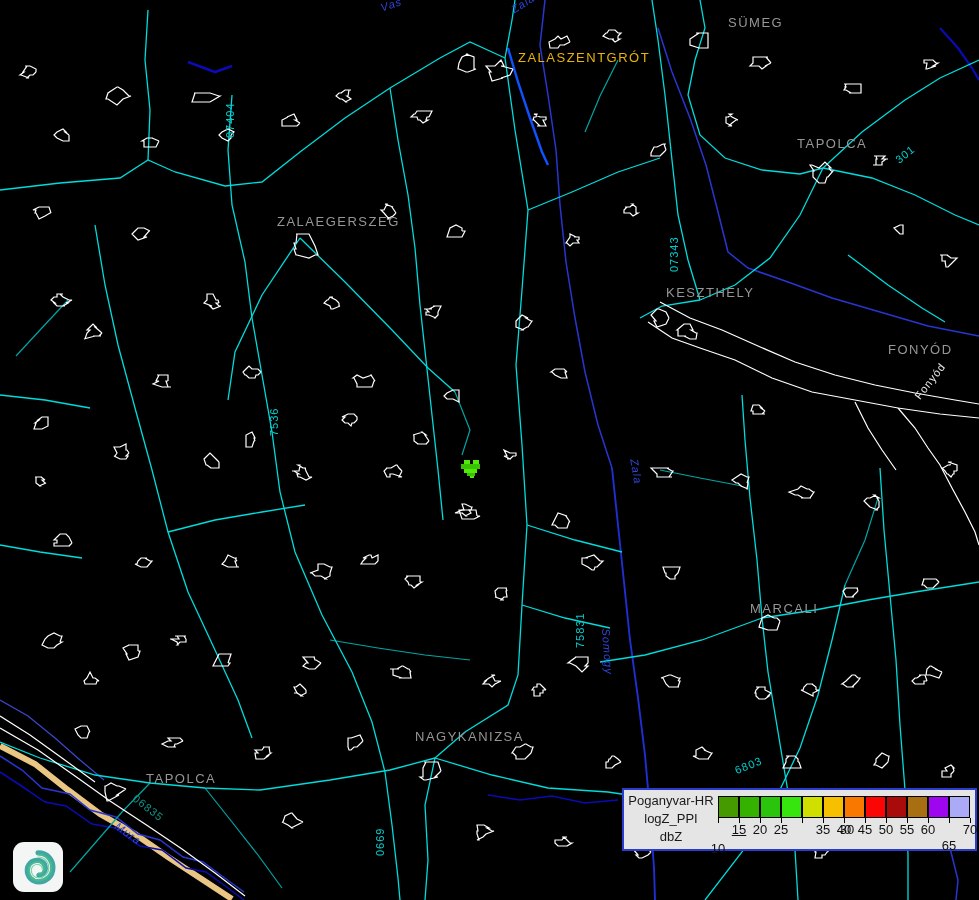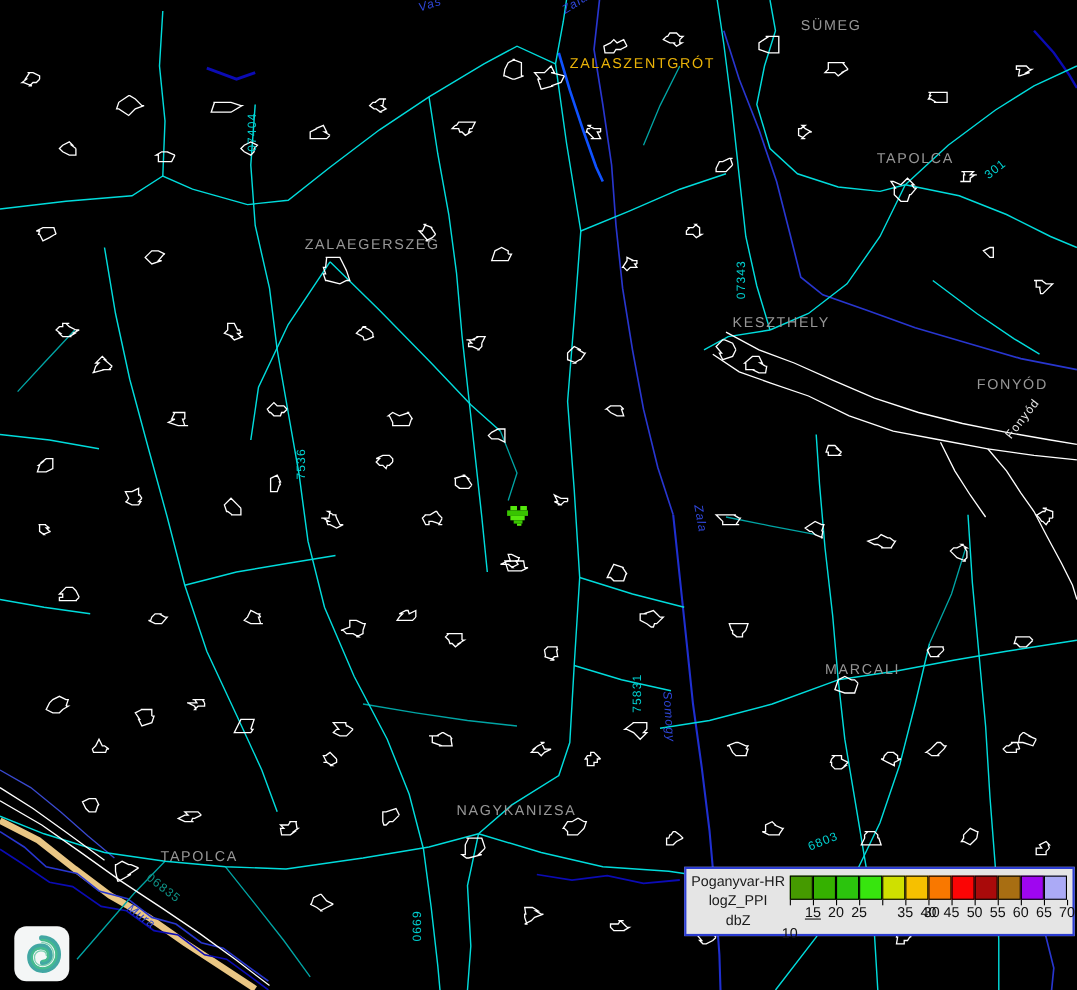--- a/index.html
+++ b/index.html
@@ -284,21 +284,21 @@
         <div class="lnum" style="left: 9px; text-decoration: underline;">15</div>
         <div class="lnum" style="left: 30px;">20</div>
         <div class="lnum" style="left: 51px;">25</div>
         <div class="lnum" style="left: 72px; margin-left: 45px;">30</div>
         <div class="lnum" style="left: 93px;">35</div>
         <div class="lnum" style="left: 114px;">40</div>
         <div class="lnum" style="left: 135px;">45</div>
         <div class="lnum" style="left: 156px;">50</div>
         <div class="lnum" style="left: 177px;">55</div>
         <div class="lnum" style="left: 198px;">60</div>
-        <div class="lnum" style="left: 219px;">65</div>
+        <div class="lnum" style="left: 219px; margin-top: 16px;">65</div>
         <div class="lnum" style="left: 240px;">70</div>
       </div>
   </div>
 
   <div id="logo">
     <svg width="40" height="40" viewBox="0 0 48 48">
       <g fill="none" stroke-linecap="round">
         <path d="M24 7 C37 7 42 17 42 25 C42 36 33 42 25 42 C16 42 11 35 11 28 C11 21 16 16 23 16 C29 16 33 20 33 26 C33 31 29 34 25 34" stroke="#2f9e9a" stroke-width="6" opacity="0.9"></path>
         <path d="M24 9 C35 9 40 18 40 25 C40 34 32 40 25 40 C17 40 13 34 13 28 C13 22 17 18 23 18 C28 18 31 21 31 26 C31 30 28 32 25 32" stroke="#46bb8f" stroke-width="2.6"></path>
         <path d="M24 12 C33 12 37 19 37 25 C37 32 31 37 25 37 C19 37 16 33 16 28 C16 24 19 21 23 21 C27 21 29 23 29 26" stroke="#7dd0b0" stroke-width="1.4"></path>

